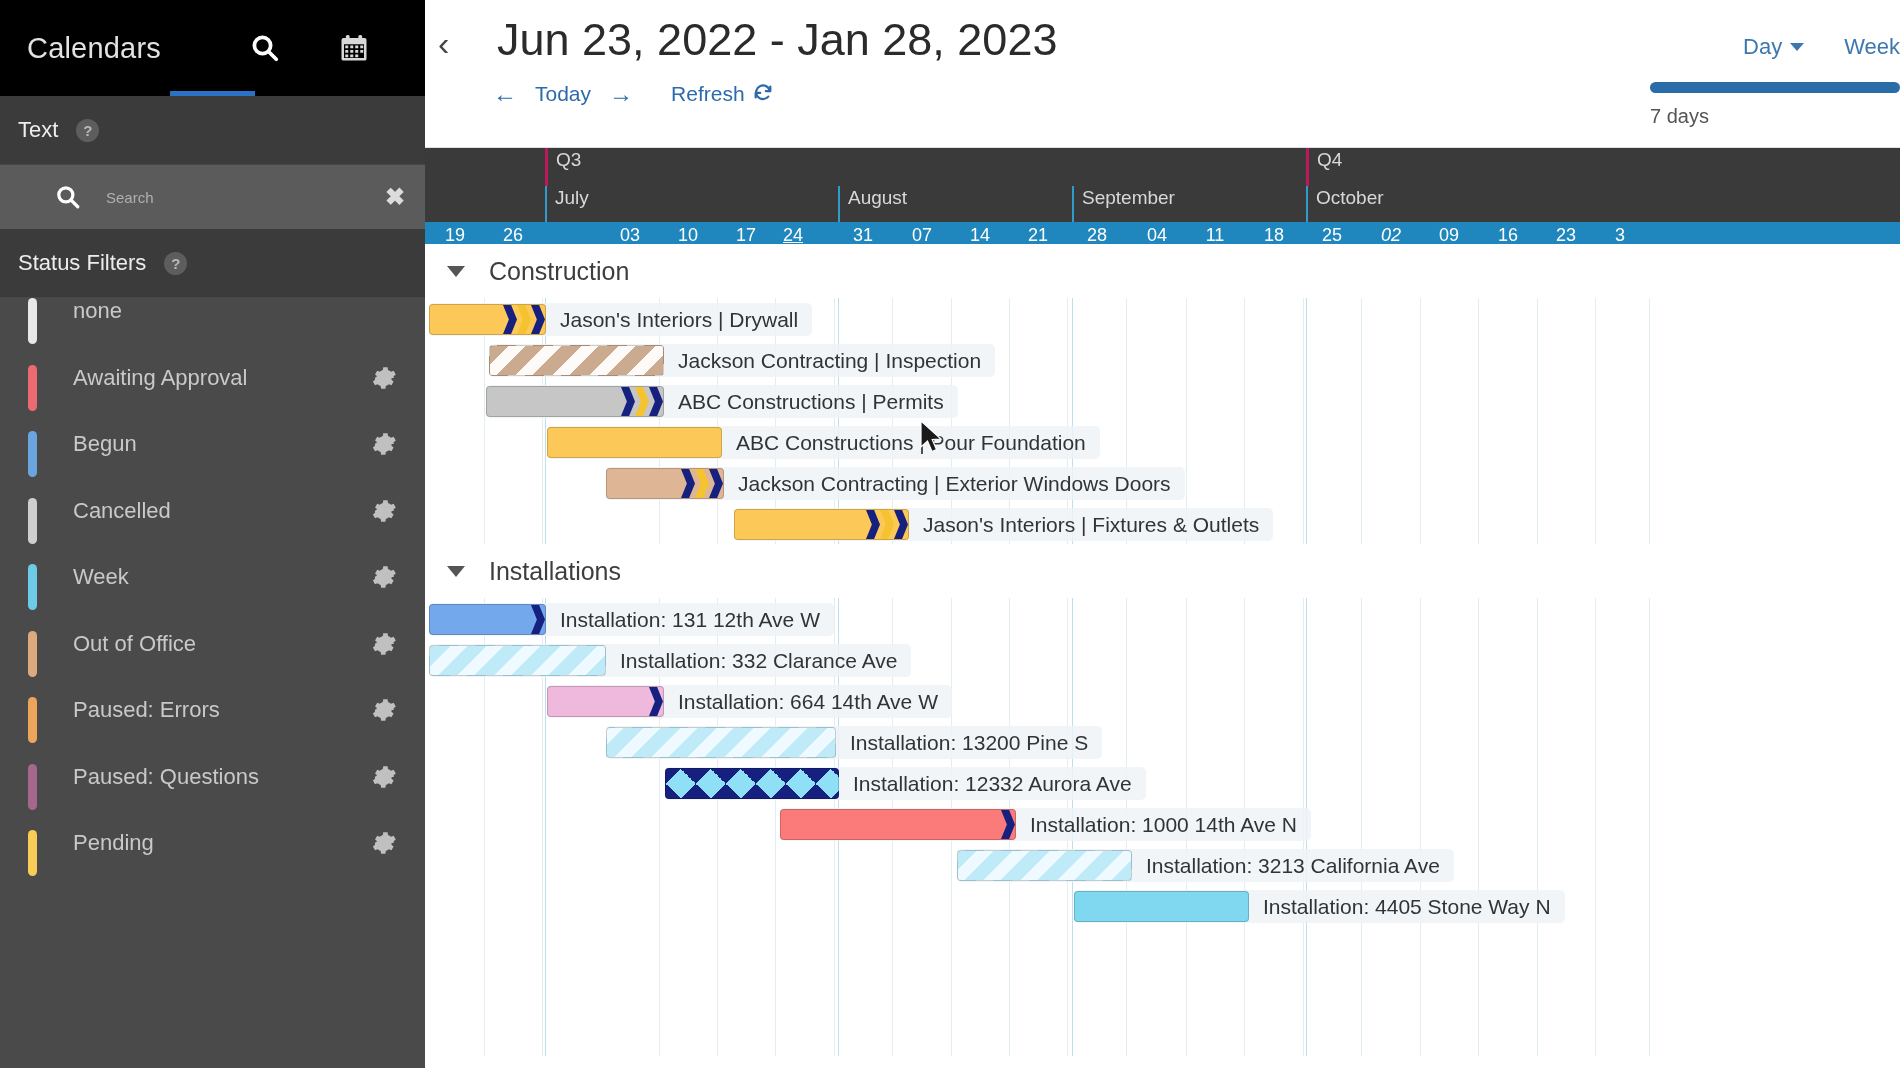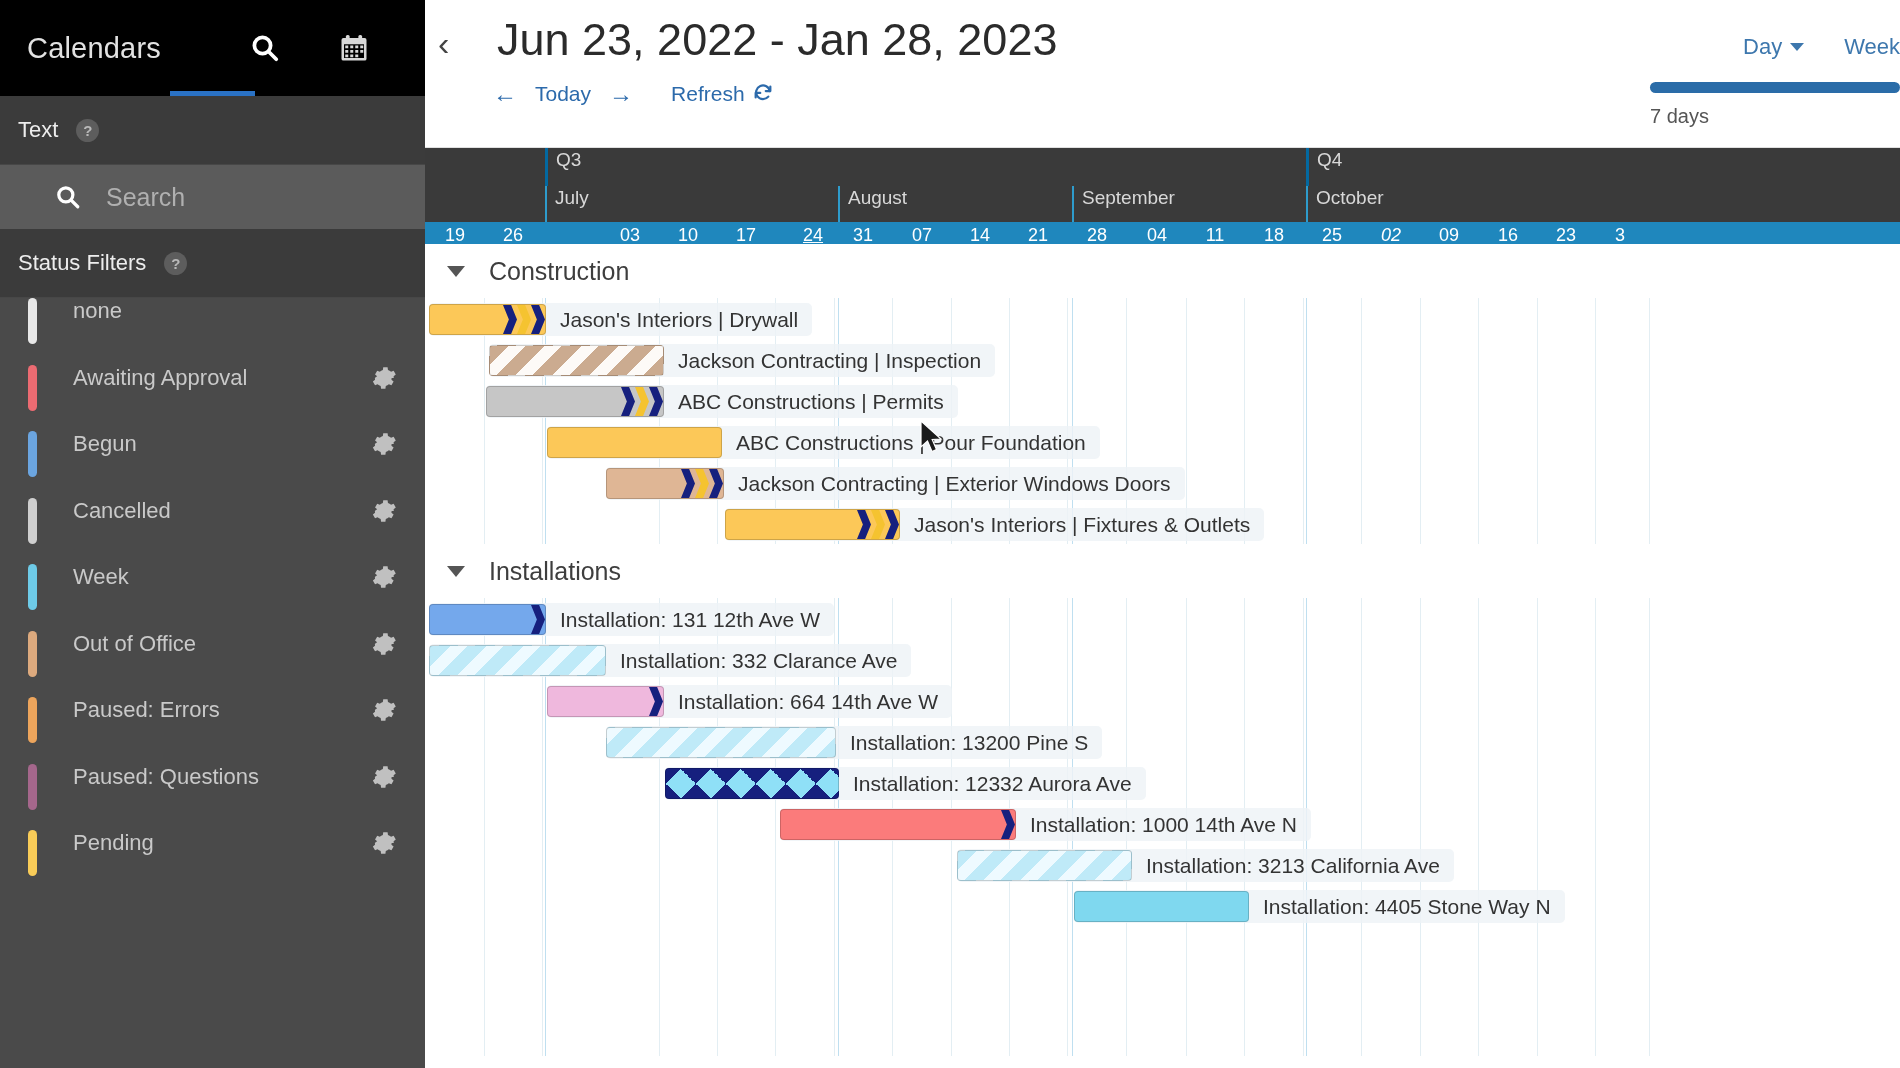--- a/index.html
+++ b/index.html
@@ -55,21 +55,21 @@
   }
 
   .sb-search {
     height: 64px; background: #5b5b5b;
     display: flex; align-items: center; padding: 0 20px 0 55px;
     position: relative;
   }
   .sb-search .mag { color: #ffffff; font-size: 24px; display:flex; }
   .sb-search input {
     flex: 1; background: transparent; border: none; outline: none;
-    color: #d6d6d6; font-size: 25px; margin-left: 25px;
+    color: #d6d6d6; font-size: 15px; margin-left: 25px;
     font-family: "Liberation Sans", sans-serif;
   }
   .sb-search input::placeholder { color: #b0b0b0; }
   .sb-search .clear { color: #dcdcdc; font-size: 24px; font-weight: bold; cursor: pointer; }
 
   .sb-filter-list { background: #4a4a4a; }
   .sb-filter {
     height: 66.5px; display: flex; align-items: flex-start; position: relative;
     padding-left: 28px;
   }
@@ -130,21 +130,21 @@
     margin-top: 12px; color: #555; font-size: 20px; text-align: left;
     padding-left: 0;
   }
 
   
   .tl-header { background: #3a3a3a; position: relative; height: 96px; }
   .tl-qrow { height: 38px; position: relative; }
   .tl-mrow { height: 36px; position: relative; }
   .tl-qtick, .tl-mtick {
     position: absolute; top: 0; height: 100%;
-    border-left: 3px solid #0369a1; padding-left: 8px;
+    border-left: 3px solid #be185d; padding-left: 8px;
     color: #d8d8d8; font-size: 19px; line-height: 1.3; white-space: nowrap;
   }
   .tl-mtick { border-left: 2px solid #2e9ccc; }
   .tl-drow {
     height: 26px; background: #1f87bd; position: relative;
   }
   .tl-dtick {
     position: absolute; top: 0; height: 100%;
     color: #ffffff; font-size: 18px; line-height: 26px;
     transform: translateX(-50%); white-space: nowrap;
@@ -393,21 +393,21 @@
           <div class="tl-mtick" style="left: 413px;">August</div>
           <div class="tl-mtick" style="left: 647px;">September</div>
           <div class="tl-mtick" style="left: 881px;">October</div>
         </div>
       <div class="tl-drow" id="tl-days">
           <div class="tl-dtick" style="left: 30px;">19</div>
           <div class="tl-dtick" style="left: 88px;">26</div>
           <div class="tl-dtick" style="left: 205px;">03</div>
           <div class="tl-dtick" style="left: 263px;">10</div>
           <div class="tl-dtick" style="left: 321px;">17</div>
-          <div class="tl-dtick" style="left: 388px; text-decoration: underline;">24</div>
+          <div class="tl-dtick" style="left: 368px; text-decoration: underline;">24</div>
           <div class="tl-dtick" style="left: 438px;">31</div>
           <div class="tl-dtick" style="left: 497px;">07</div>
           <div class="tl-dtick" style="left: 555px;">14</div>
           <div class="tl-dtick" style="left: 613px;">21</div>
           <div class="tl-dtick" style="left: 672px;">28</div>
           <div class="tl-dtick" style="left: 732px;">04</div>
           <div class="tl-dtick" style="left: 790px;">11</div>
           <div class="tl-dtick" style="left: 849px;">18</div>
           <div class="tl-dtick" style="left: 907px;">25</div>
           <div class="tl-dtick" style="left: 966px; font-style: italic;">02</div>
@@ -492,21 +492,21 @@
                 <span class="chev-pack">
                   <span class="chev"></span>
                   <span class="chev y"></span>
                   <span class="chev"></span>
                 </span>
               </span>
               <span class="task-label">Jackson Contracting | Exterior Windows Doors</span>
             </div>
           </div>
           <div class="task-row">
-            <div class="task-wrap" style="left:300px;">
+            <div class="task-wrap" style="left:309px;">
               <span class="bar" style="width:175px;background:#fcc858;">
                 <span class="chev-pack">
                   <span class="chev"></span>
                   <span class="chev y"></span>
                   <span class="chev"></span>
                 </span>
               </span>
               <span class="task-label">Jason's Interiors | Fixtures &amp; Outlets</span>
             </div>
           </div>

